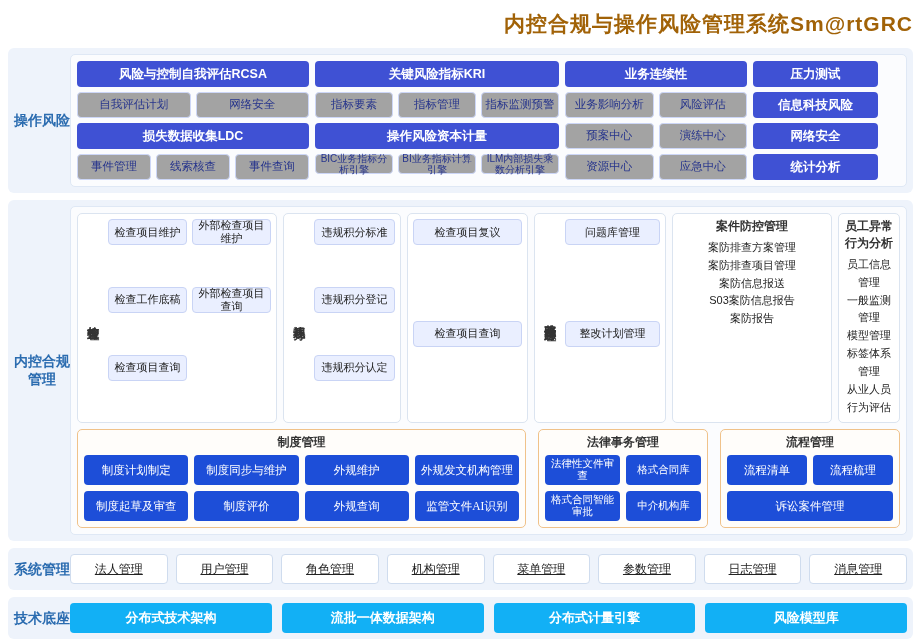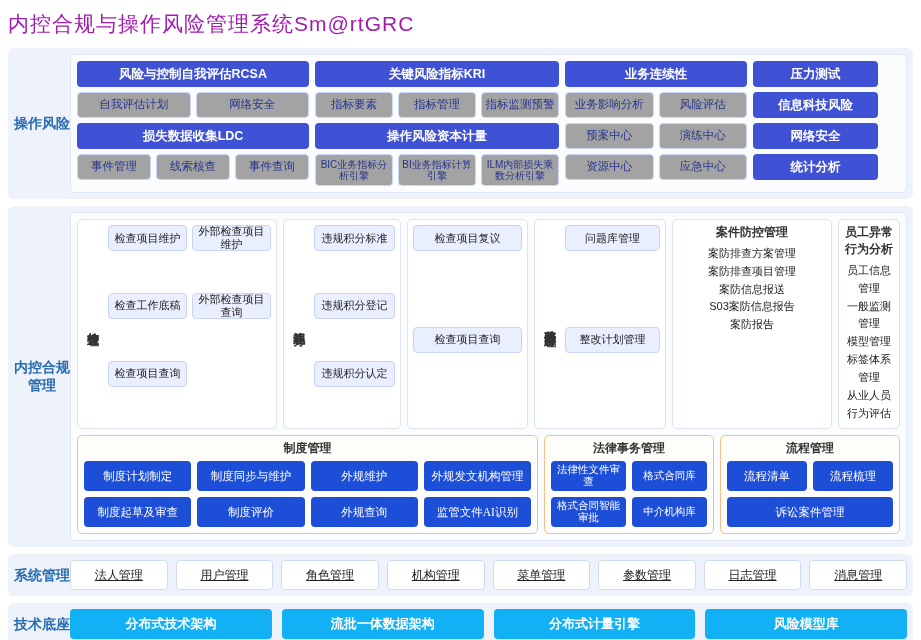--- a/index.html
+++ b/index.html
@@ -7,24 +7,24 @@
   body {
     width: 921px; height: 640px;
     background: #ffffff;
     font-family: "Liberation Sans", sans-serif;
     color: #333;
     overflow: hidden;
   }
   .page { width:921px; height:640px; position:relative; padding: 0 8px; }
 
   .title {
-    text-align:left;
+    text-align:right;
     font-size: 21px;
-    font-weight: normal;
-    color: #a21caf;
+    font-weight: bold;
+    color: #a16207;
     letter-spacing: 1px;
     padding: 10px 0 10px 0;
   }
 
   
   .band {
     display:flex;
     background: #eef3fb;
     border-radius: 6px;
     margin-bottom: 7px;
@@ -68,21 +68,21 @@
     color:#26348c;
     font-size:11.5px;
     border:1px solid #ccd6f7;
     border-radius:4px;
     height:26px;
     display:flex;align-items:center;justify-content:center;
     text-align:center;
     padding: 0 3px;
     line-height:1.15;
   }
-  .blue-sub.tall { height:32px; font-size:10px; }
+  .blue-sub.tall { height:20px; font-size:10px; }
 
   .c1 { width: 232px; }
   .c2 { width: 244px; }
   .c3 { width: 182px; }
   .c4 { width: 125px; }
   .g1 { flex:1; }
 
   
   .icc-body {
     background:#fbfcfe;
@@ -128,21 +128,21 @@
     background:#ffffff;
     border:1px solid #dbe4f0;
     border-radius:5px;
     padding:4px 6px 6px 6px;
   }
   .titled-box > .tb-title {
     font-size:12px; font-weight:bold; color:#333; text-align:center; margin-bottom:4px;
   }
   .plain-list { font-size:11px; color:#222; line-height:1.62; text-align:center; }
 
-  .icc-bottom { display:flex; gap:6px; margin-top:6px; }
+  .icc-bottom { display:flex; gap:12px; margin-top:6px; }
   .orange-box {
     border:1px solid #f0c28a;
     background:#fffdfa;
     border-radius:5px;
     padding:4px 6px 6px 6px;
   }
   .ob-title { font-size:12px; font-weight:bold; color:#333; text-align:center; margin-bottom:4px; }
   .ocell {
     background:#1d4ed8;
     color:#fff;

